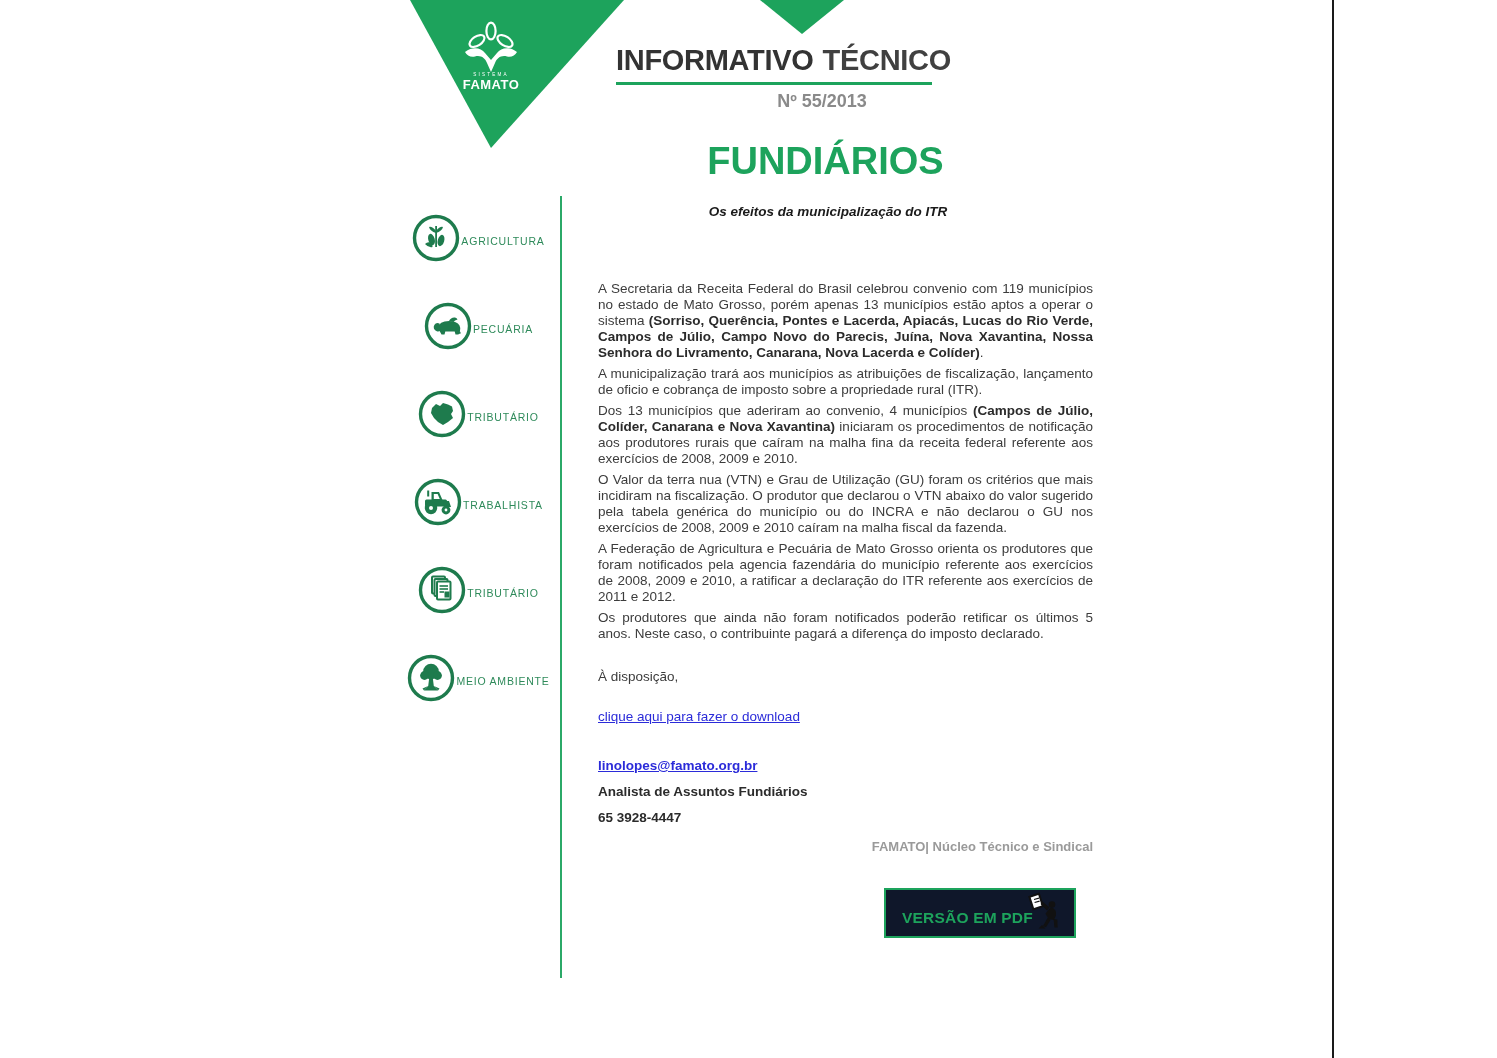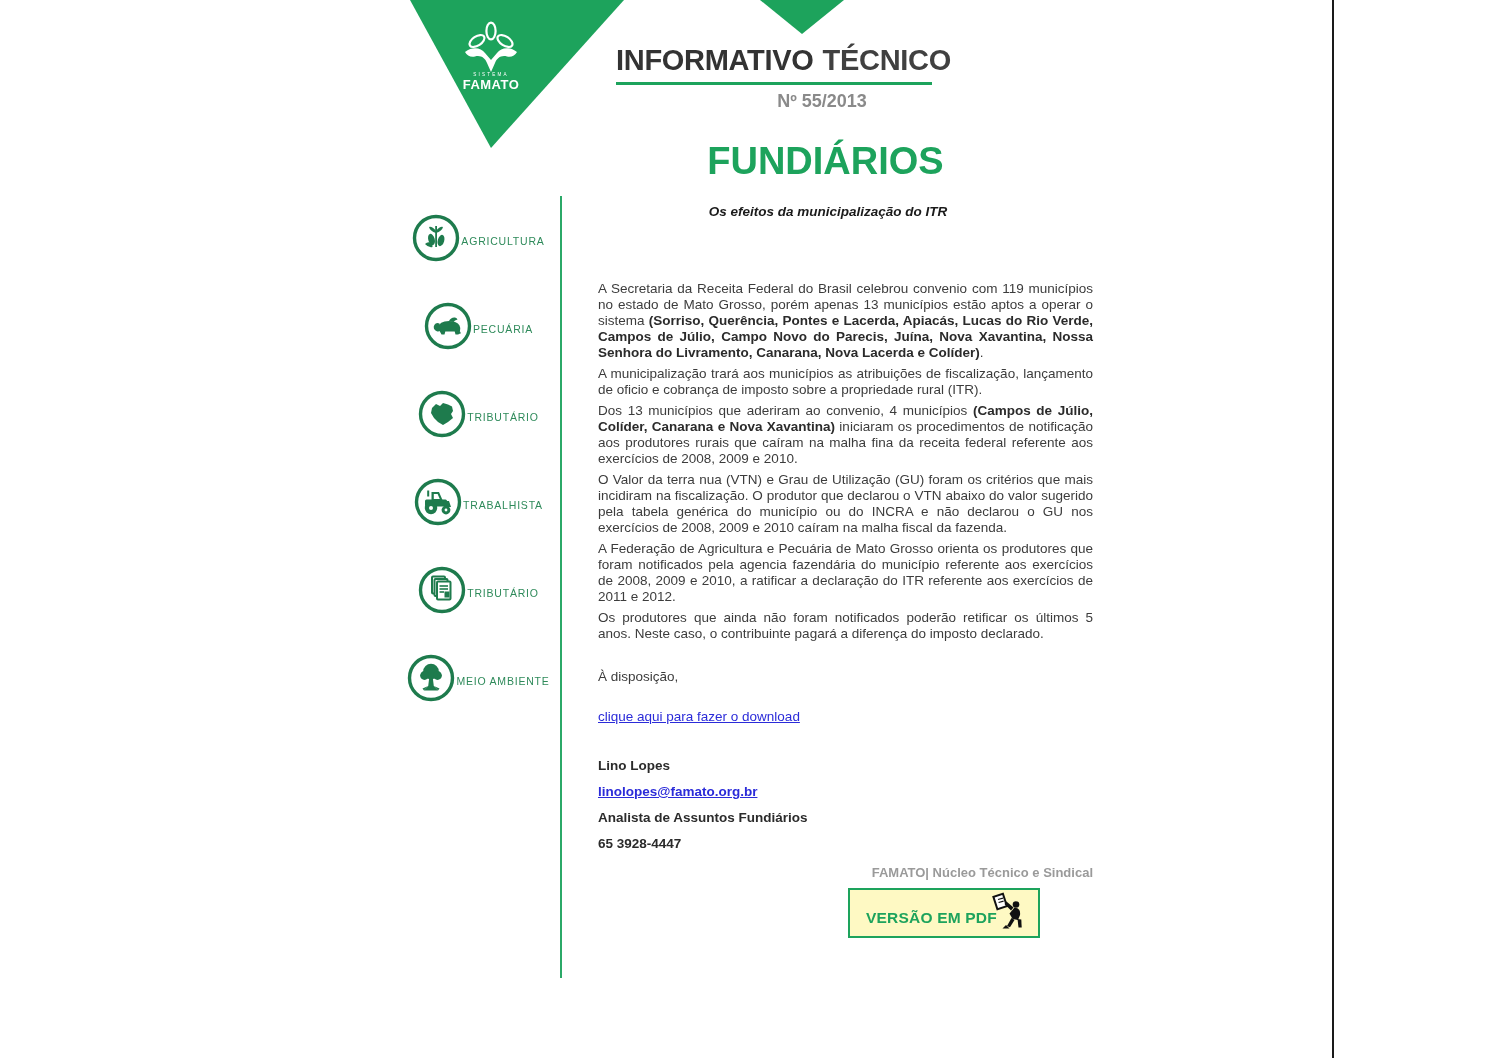--- a/index.html
+++ b/index.html
@@ -41,22 +41,22 @@
   .content p b{color:#2b2b2b;}
   .closing{margin-top:27px !important;text-align:right;}
   .link-row{margin-top:22px;}
   a.doc-link{font-size:13.5px;color:#2B2BD9;text-decoration:underline;}
   .signature{margin-top:33px;}
   .sig-line{font-size:13.5px;font-weight:bold;color:#2b2b2b;line-height:16px;margin-bottom:10px;}
   a.email-link{color:#2B2BD9;text-decoration:underline;font-weight:bold;font-size:13.5px;}
   .footer-unit{margin-top:13px;font-size:13px;font-weight:bold;color:#9A9A9A;text-align:right;}
 
   
-  .pdf-button{position:absolute;left:848px;top:888px;width:192px;height:50px;
-              border:2px solid #1DA35C;background:#fef9c3;box-sizing:border-box;cursor:pointer;}
+  .pdf-button{position:absolute;left:884px;top:888px;width:192px;height:50px;
+              border:2px solid #1DA35C;background:#0f172a;box-sizing:border-box;cursor:pointer;}
   .pdf-button-label{position:absolute;left:16px;bottom:9px;font-size:15.5px;font-weight:bold;
               color:#1DA35C;letter-spacing:0.2px;white-space:nowrap;}
   .pdf-button .crier{position:absolute;right:8px;top:2px;}
 </style>
 </head>
 <body>
 
 <div class="page">
 
   <svg class="pennant" width="222" height="150" viewBox="0 0 222 150">
@@ -189,21 +189,20 @@
     <p><span>A Federação de Agricultura e Pecuária de Mato Grosso orienta os produtores que foram notificados pela agencia fazendária do município referente aos exercícios de 2008, 2009 e 2010, a ratificar a declaração do ITR referente aos exercícios de 2011 e 2012.</span></p>
     <p><span>Os produtores que ainda não foram notificados poderão retificar os últimos 5 anos. Neste caso, o contribuinte pagará a diferença do imposto declarado.</span></p>
 
     <p class="closing">À disposição,</p>
 
     <div class="link-row">
       <a href="#" class="doc-link">clique aqui para fazer o download</a>
     </div>
 
     <div class="signature">
-      <div class="sig-line">Lino Lopes</div>
       <div class="sig-line"><a href="#" class="email-link">linolopes@famato.org.br</a></div>
       <div class="sig-line">Analista de Assuntos Fundiários</div>
       <div class="sig-line">65 3928-4447</div>
     </div>
 
     <div class="footer-unit">FAMATO| Núcleo Técnico e Sindical</div>
   </div>
 
   <div class="pdf-button">
     <span class="pdf-button-label">VERSÃO EM PDF</span>

